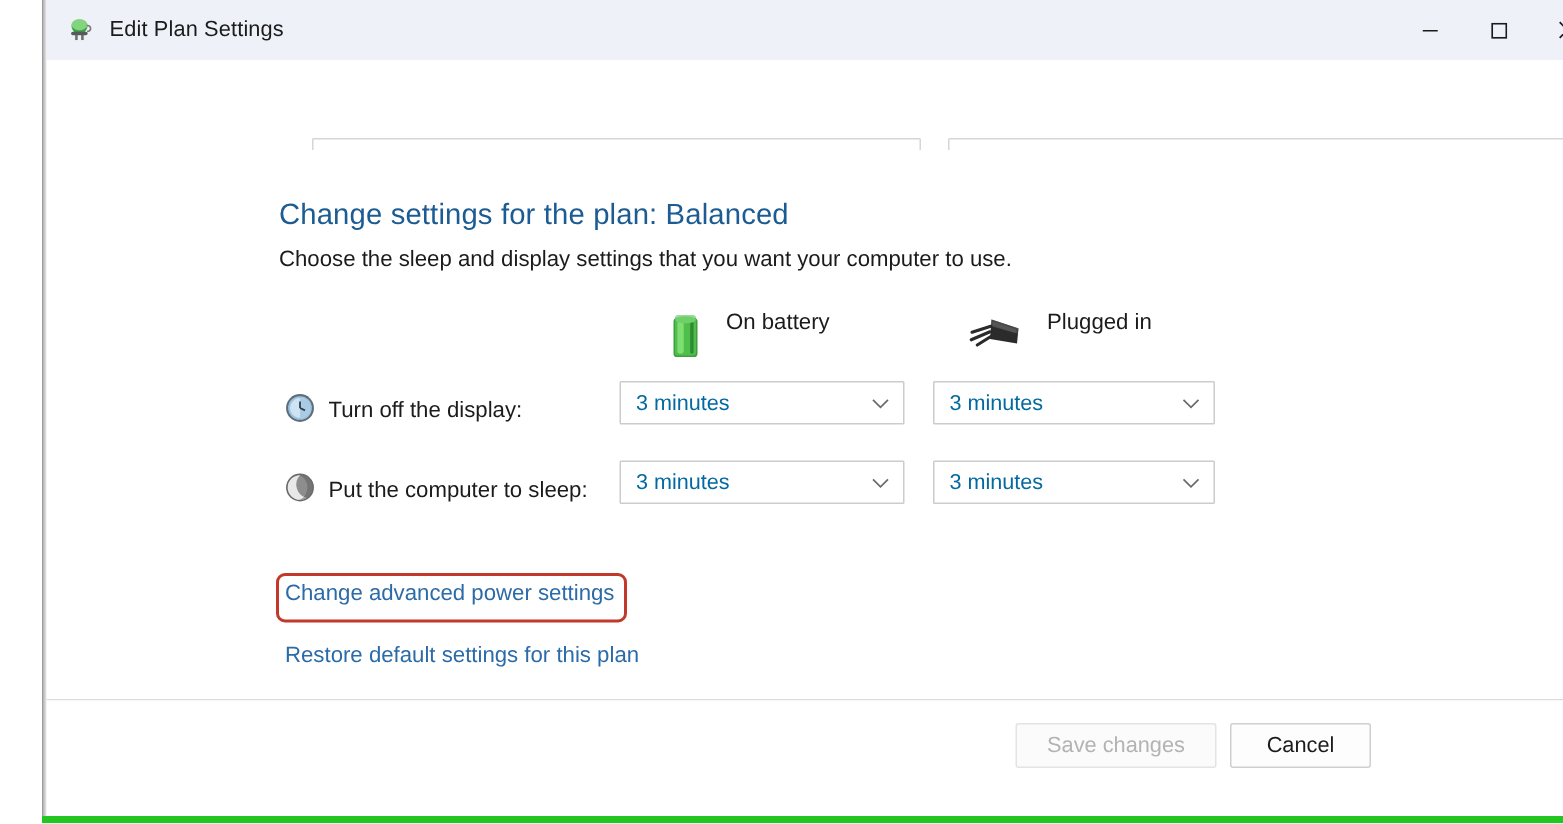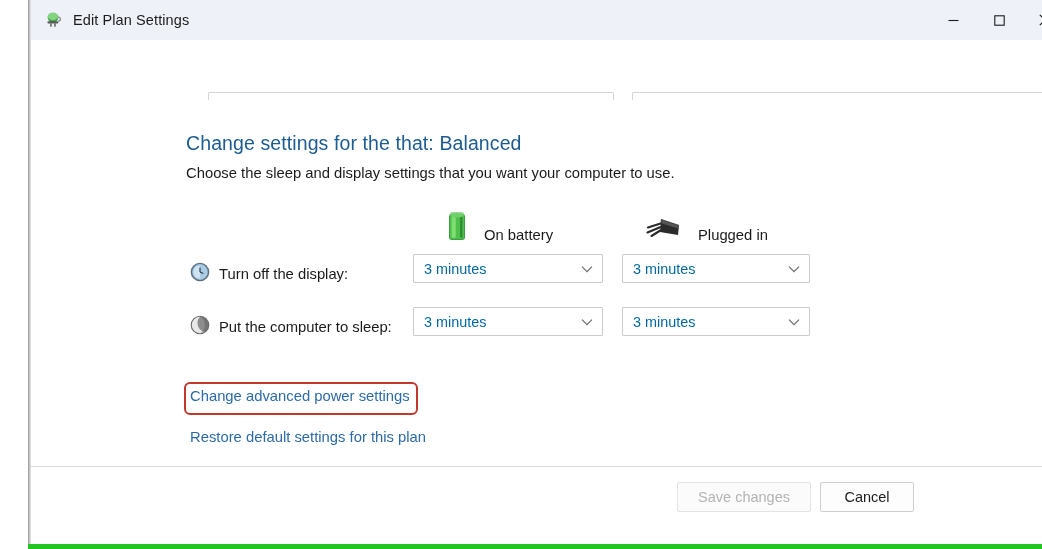--- a/index.html
+++ b/index.html
@@ -197,21 +197,21 @@
     font-size: 14.8px;
     color: #1b1b1b;
     white-space: nowrap;
   }
 
   
   .colhead {
     position: absolute;
     top: 107px;
     display: flex;
-    align-items: flex-end;
+    align-items: flex-start;
     height: 36px;
   }
   .colhead-battery { left: 413px; }
   .colhead-plug { left: 613px; }
   .colhead-label {
     margin-left: 14px;
     font-size: 14.8px;
     color: #1b1b1b;
     white-space: nowrap;
   }
@@ -432,21 +432,21 @@
         <svg width="17" height="17" viewBox="0 0 17 17">
           <circle cx="7" cy="7" r="5.1" fill="none" stroke="#4a4a4a" stroke-width="1.35"></circle>
           <line x1="10.8" y1="10.8" x2="16" y2="16" stroke="#4a4a4a" stroke-width="1.5"></line>
         </svg>
       </div>
     </div>
   </div>
 
   <div class="content">
 
-    <div class="heading">Change settings for the that: Balanced</div>
+    <div class="heading">Change settings for the plan: Balanced</div>
     <div class="subheading">Choose the sleep and display settings that you want your computer to use.</div>
 
     <div class="colhead colhead-battery">
       <svg width="26" height="34" viewBox="0 0 26 34">
         <rect x="6" y="3" width="14" height="4" rx="2" fill="#9ed89a"></rect>
         <rect x="5" y="5" width="16" height="26" rx="2.4" fill="#3f9e3f"></rect>
         <rect x="6" y="6" width="14" height="24" rx="1.8" fill="#4fbf4c"></rect>
         <rect x="7.6" y="7.2" width="4.2" height="21.6" rx="1.6" fill="#7ede72"></rect>
         <rect x="16.1" y="7.2" width="2.3" height="21.6" rx="1.1" fill="#2f8b33"></rect>
         <ellipse cx="13" cy="6.2" rx="7" ry="2.3" fill="#6fd06a"></ellipse>

